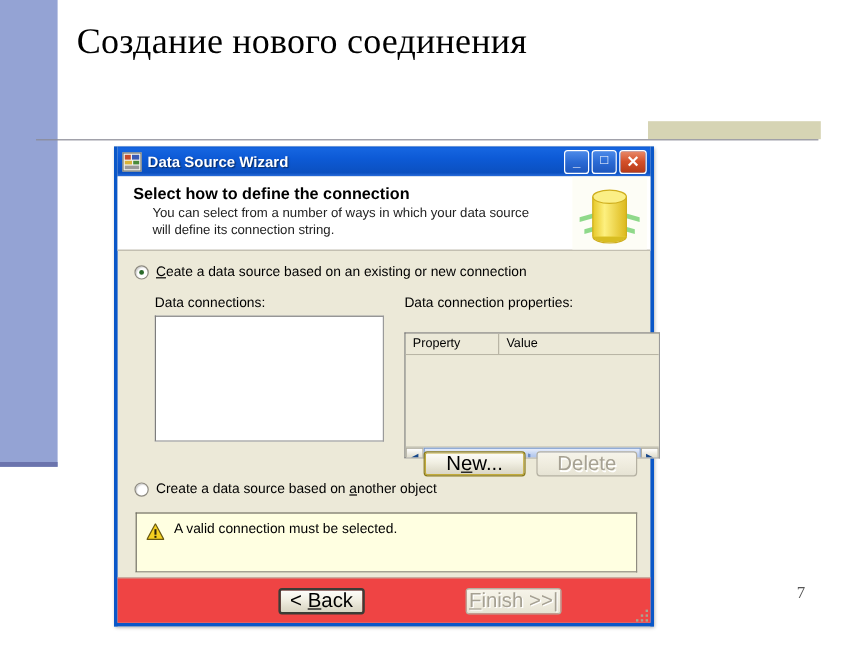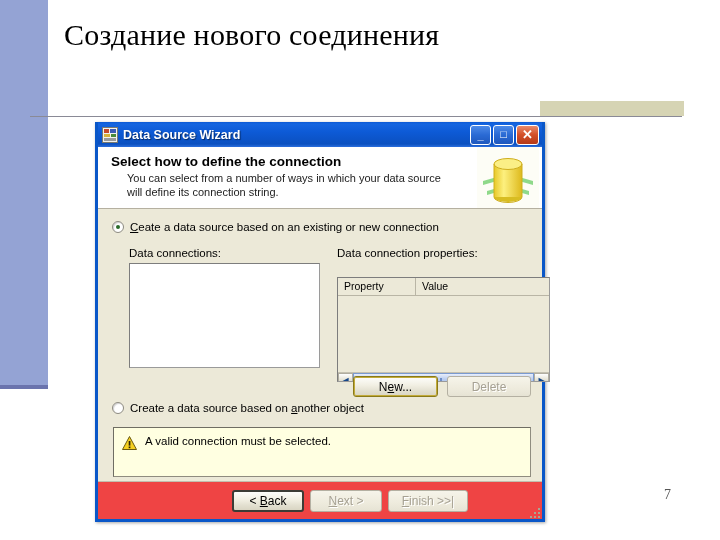--- a/index.html
+++ b/index.html
@@ -288,21 +288,21 @@
     left: 50%; top: 4px;
     margin-left: -4px;
     width: 8px; height: 5px;
     border-left: 1px solid #6f8fc8;
     border-right: 1px solid #6f8fc8;
     box-shadow: inset 3px 0 0 -2px #6f8fc8;
   }
 
   .btn {
     font-family: "Liberation Sans", sans-serif;
-    font-size: 12px;
+    font-size: 17px;
     color: #000000;
     background: linear-gradient(to bottom, #fdfdfb 0%, #f2f0e4 42%, #e2dfcf 75%, #d9d5c3 100%);
     border: 1px solid #6f6f66;
     border-radius: 3px;
     box-sizing: border-box;
     display: flex;
     align-items: center;
     justify-content: center;
     position: absolute;
     cursor: default;
@@ -478,23 +478,20 @@
         </span>
         <span class="warn-text">A valid connection must be selected.</span>
       </div>
 
     </div>
 
     <div class="wiz-footer">
       <div class="btn default-btn" style="left:134px; top:8px; width:72px; height:22px;">
         <span><span>&lt; </span><span class="u">B</span><span>ack</span></span>
       </div>
-      <div class="btn disabled" style="left:212px; top:8px; width:72px; height:22px;">
-        <span><span class="u">N</span><span>ext &gt;</span></span>
-      </div>
       <div class="btn disabled" style="left:290px; top:8px; width:80px; height:22px;">
         <span><span class="u">F</span><span>inish &gt;&gt;|</span></span>
       </div>
       <div class="resize-grip">
         <i style="right:0px; bottom:0px;"></i>
         <i style="right:4px; bottom:0px;"></i>
         <i style="right:8px; bottom:0px;"></i>
         <i style="right:0px; bottom:4px;"></i>
         <i style="right:4px; bottom:4px;"></i>
         <i style="right:0px; bottom:8px;"></i>

